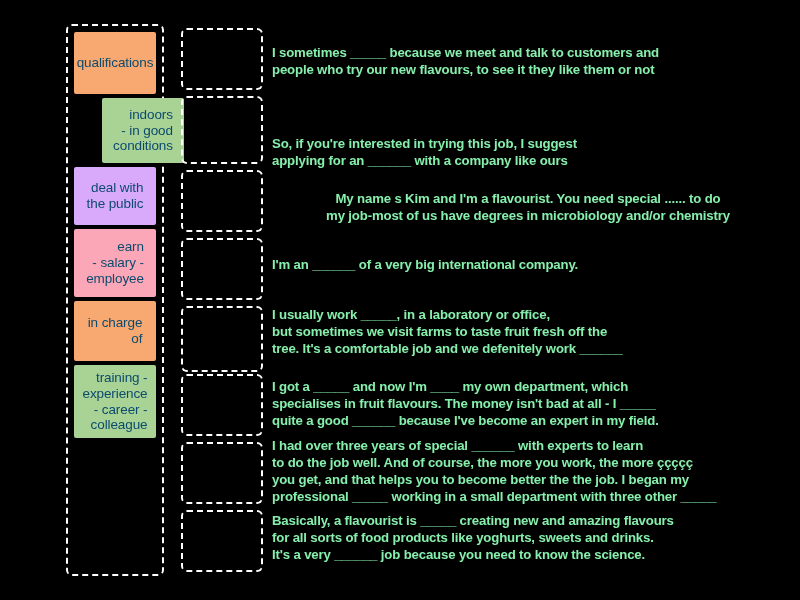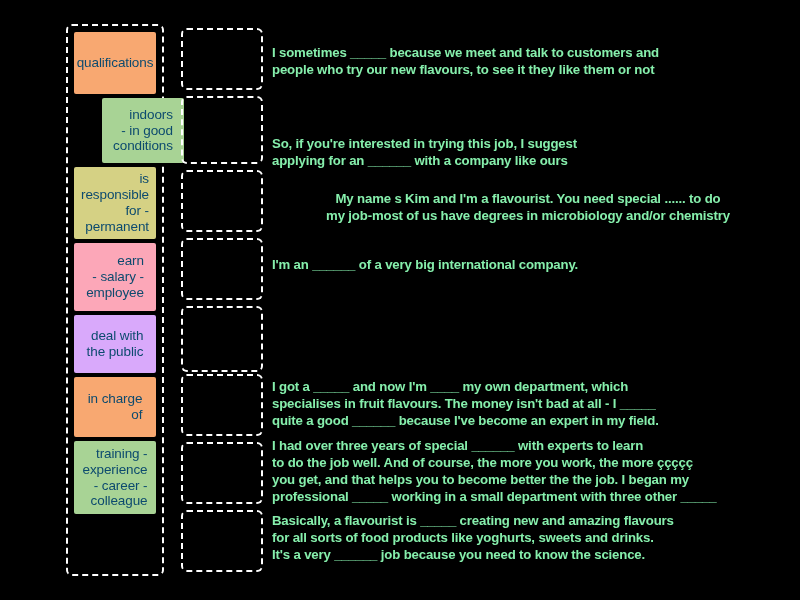--- a/index.html
+++ b/index.html
@@ -80,29 +80,25 @@
 </head>
 <body>
 
 <div id="board">
 
   <div class="tiles-container">
       <div class="tile" style="background: rgb(248, 168, 113); height: 62px;">qualifications</div>
       <div class="tile" style="background: rgb(168, 211, 149); height: 65px; margin-left: 28px;">indoors
 - in good
 conditions</div>
-      <div class="tile" style="background: rgb(213, 209, 132); height: 72px;">is
-responsible
-for -
-permanent</div>
+      <div class="tile" style="background: rgb(217, 169, 251); height: 58px;">deal with
+the public</div>
       <div class="tile" style="background: rgb(252, 167, 184); height: 68px;">earn
 - salary -
 employee</div>
-      <div class="tile" style="background: rgb(217, 169, 251); height: 58px;">deal with
-the public</div>
       <div class="tile" style="background: rgb(248, 168, 113); height: 60px;">in charge
 of</div>
       <div class="tile" style="background: rgb(168, 211, 149); height: 73px;">training -
 experience
 - career -
 colleague</div>
     </div>
 
   <div></div>
 
@@ -116,20 +112,23 @@
     <div class="dropzone" style="top: 374px; height: 62px;"></div>
     <div class="dropzone" style="top: 442px; height: 62px;"></div>
     <div class="dropzone" style="top: 510px; height: 62px;"></div>
     <div class="prompt" style="top: 44px;">I sometimes _____ because we meet and talk to customers and
 people who try our new flavours, to see it they like them or not</div>
     <div class="prompt" style="top: 96px; margin-top: 39px;">So, if you're interested in trying this job, I suggest
 applying for an ______ with a company like ours</div>
     <div class="prompt" style="top: 190px; text-align: center;">My name s Kim and I'm a flavourist. You need special ...... to do
 my job-most of us have degrees in microbiology and/or chemistry</div>
     <div class="prompt" style="top: 256px;">I'm an ______ of a very big international company.</div>
+    <div class="prompt" style="top: 306px;">I usually work _____, in a laboratory or office,
+but sometimes we visit farms to taste fruit fresh off the
+tree. It's a comfortable job and we defenitely work ______</div>
     <div class="prompt" style="top: 378px;">I got a _____ and now I'm ____ my own department, which
 specialises in fruit flavours. The money isn't bad at all - I _____
 quite a good ______ because I've become an expert in my field.</div>
     <div class="prompt" style="top: 437px;">I had over three years of special ______ with experts to learn
 to do the job well. And of course, the more you work, the more ççççç
 you get, and that helps you to become better the the job. I began my
 professional _____ working in a small department with three other _____</div>
     <div class="prompt" style="top: 512px;">Basically, a flavourist is _____ creating new and amazing flavours
 for all sorts of food products like yoghurts, sweets and drinks.
 It's a very ______ job because you need to know the science.</div>

